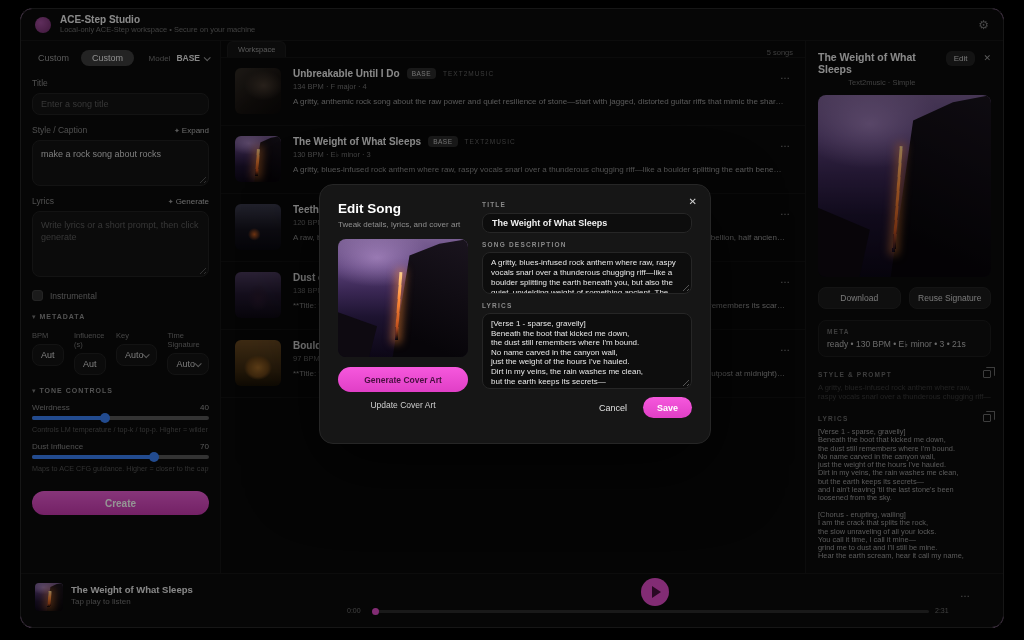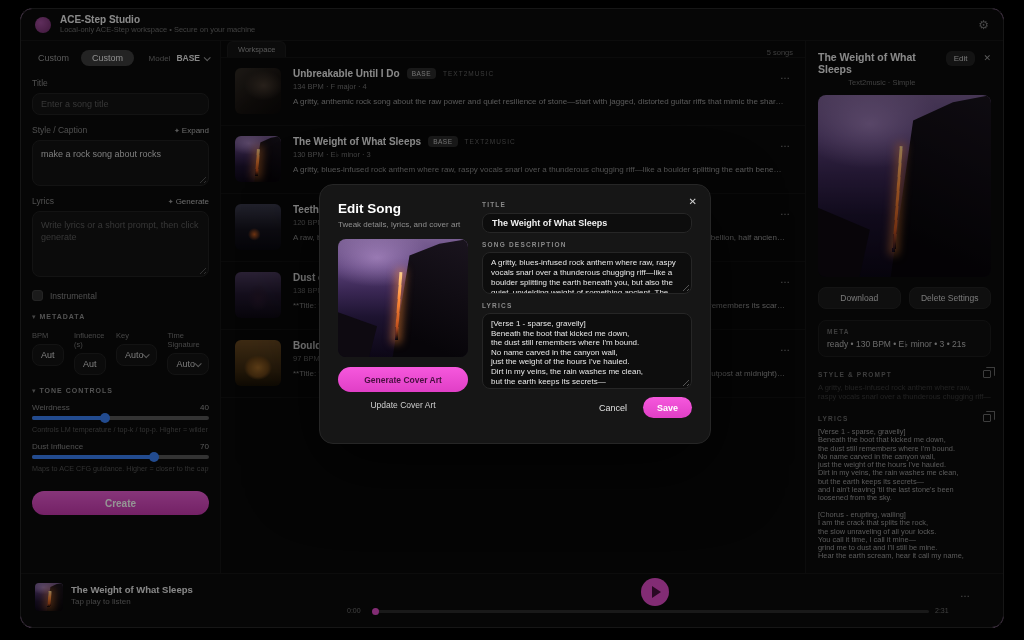--- a/index.html
+++ b/index.html
@@ -350,21 +350,21 @@
       <span class="d-edit">Edit</span>
       <span class="d-close">✕</span>
     </div>
     <div class="d-art art-canyon">
       <div class="cliff-r"></div>
         <div class="cliff-l"></div>
         <div class="crack"></div>
     </div>
     <div class="d-btnrow">
       <div class="d-btn">Download</div>
-      <div class="d-btn">Delete Settings</div>
+      <div class="d-btn">Reuse Signature</div>
     </div>
     <div class="d-box">
       <div class="d-lab">META</div>
       <div class="d-metaval">ready • 130 BPM • E♭ minor • 3 • 21s</div>
     </div>
     <div class="d-labrow">
       <span class="d-lab">STYLE &amp; PROMPT</span>
       <span class="copy-ic"></span>
     </div>
     <div class="d-prompt">A gritty, blues-infused rock anthem where raw, raspy vocals snarl over a thunderous chugging riff—like a boulder…</div>

